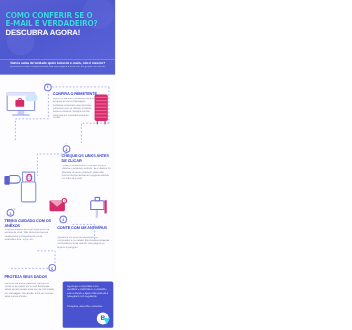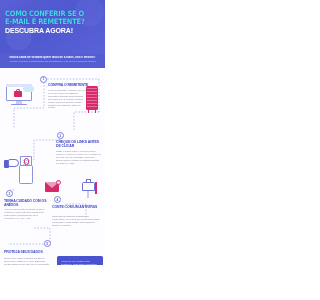--- a/index.html
+++ b/index.html
@@ -1,21 +1,21 @@
 <!DOCTYPE html>
 <html><head>
 <meta charset="utf-8">
 <style>
   html,body{margin:0;padding:0;}
   body{
     width:105px;height:300px;overflow:hidden;
     font-family:"Liberation Sans",sans-serif;
     background:#ffffff;
   }
-  #page{position:relative;width:105px;height:265px;overflow:hidden;background:#fff;}
+  #page{position:relative;width:105px;height:300px;overflow:hidden;background:#fff;}
 
   
   .header{
     position:absolute;left:0;top:0;width:105px;height:54px;
     background:linear-gradient(150deg,#5a5fd4 0%,#4e58cf 45%,#5b62d8 100%);
     overflow:hidden;
   }
   .hdr-tex{position:absolute;inset:0;opacity:.25;
     background:
       radial-gradient(circle at 18% 70%, #7a7fe6 0 12px, transparent 13px),
@@ -128,21 +128,21 @@
 </style>
 </head>
 <body>
 
 <div id="page">
 
   <div class="header">
     <div class="hdr-tex"></div>
     <div class="hdr-wrap">
       <div class="h-l1">COMO CONFERIR SE O</div>
-      <div class="h-l2">E-MAIL É REMETENTE?</div>
+      <div class="h-l2">E-MAIL É VERDADEIRO?</div>
       <div class="h-l3">DESCUBRA AGORA!</div>
     </div>
   </div>
 
   <div class="intro">
     <div class="intro-t1">Nunca saiba de verdade quem falou de e-mails, não é mesmo?</div>
     <div class="intro-t2">Aprenda a conferir a autenticidade das mensagens e evite cair em golpes na internet.</div>
   </div>
 
   <div class="body">

